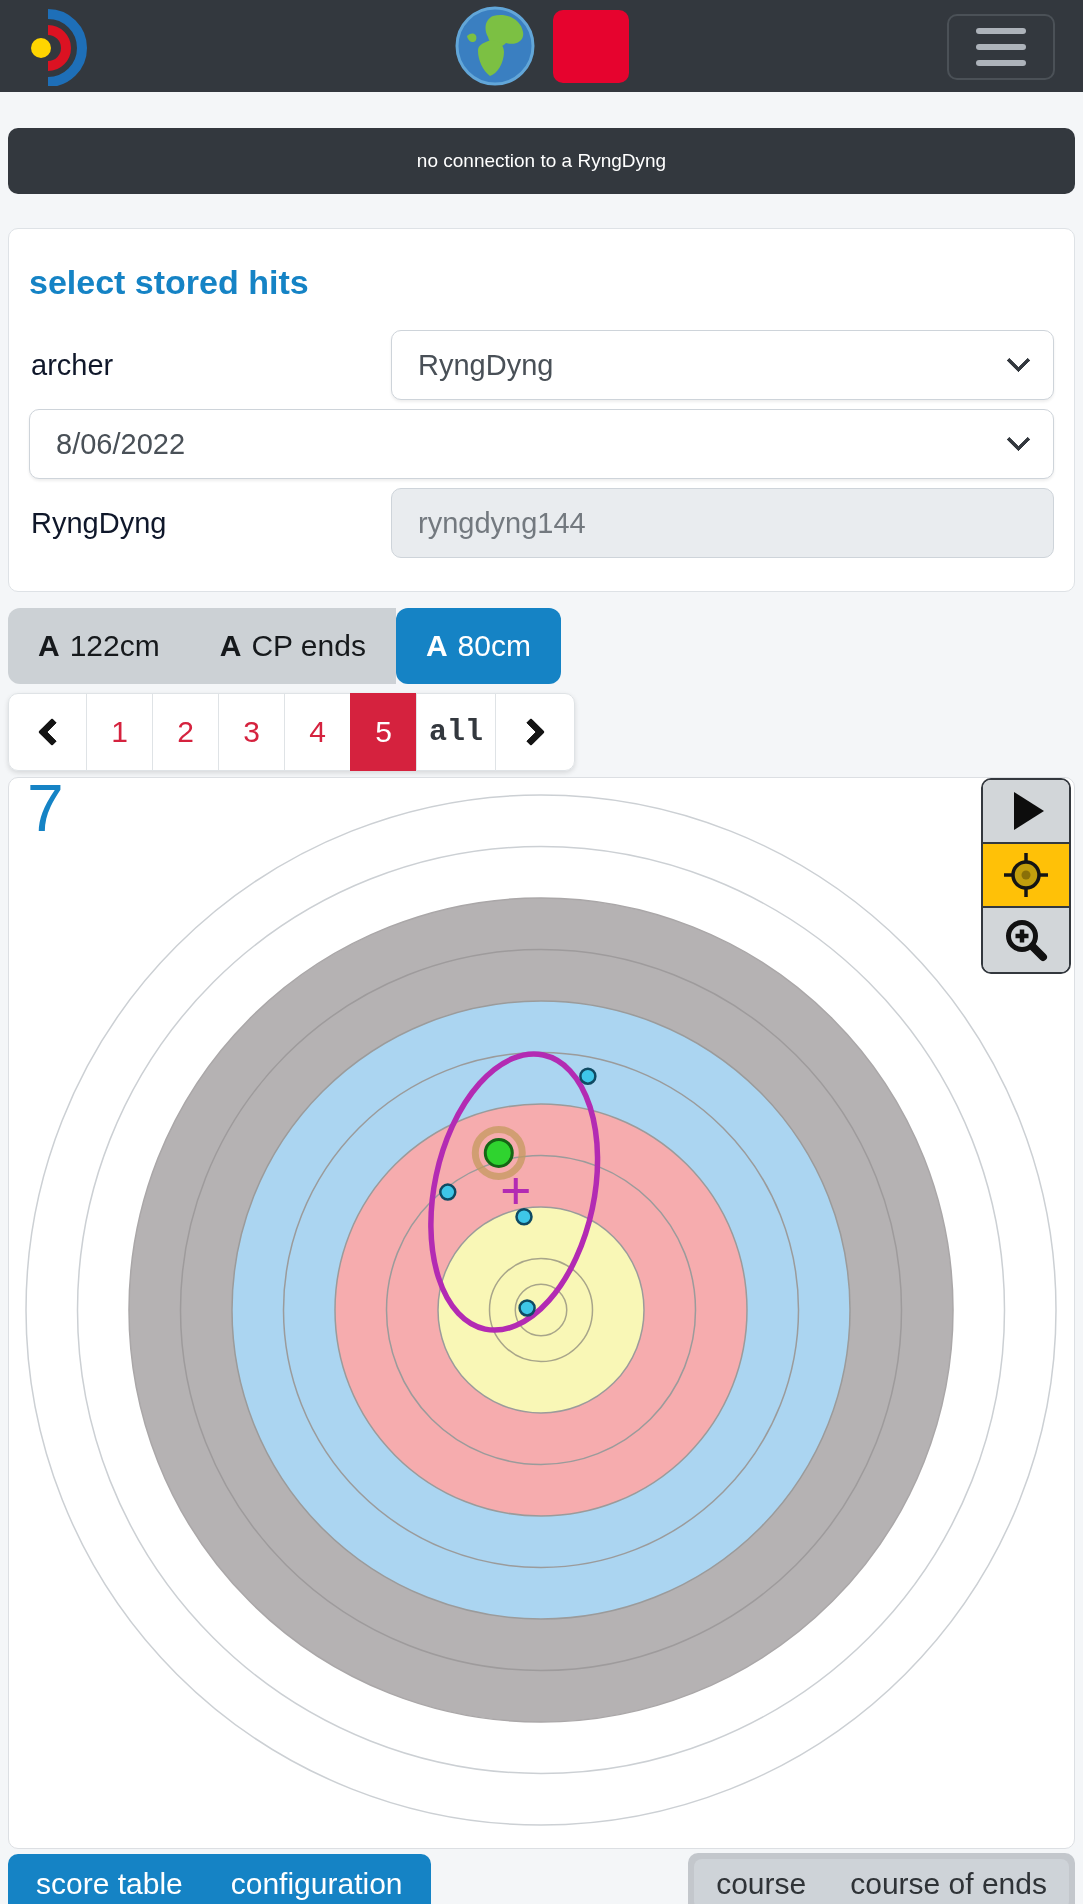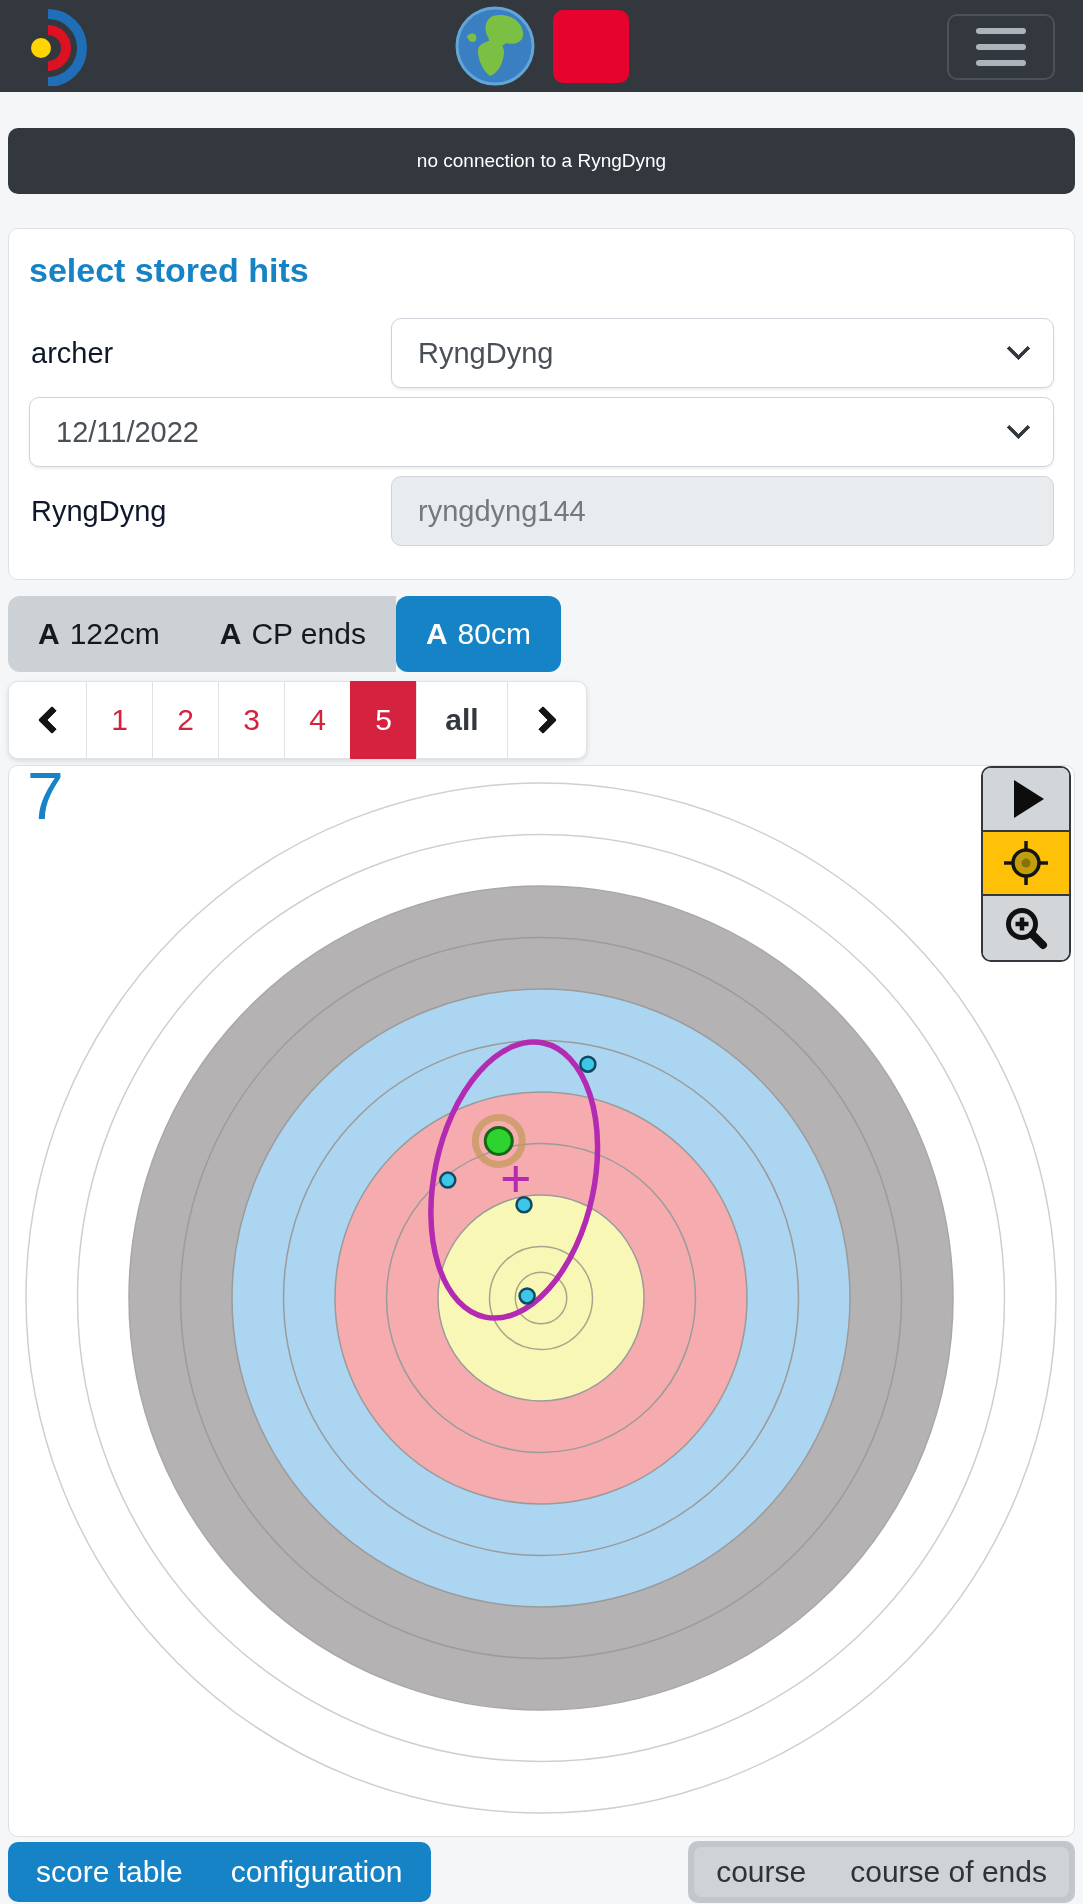--- a/index.html
+++ b/index.html
@@ -37,21 +37,21 @@
     margin: 36px 8px 0; height: 66px;
     background: #33383e; border-radius: 10px;
     color: #fff; font-size: 19px;
     display: flex; align-items: center; justify-content: center;
   }
 
   
   .card {
     margin: 34px 8px 0; background: #fff;
     border: 1px solid #dee2e6; border-radius: 10px;
-    padding: 16px 20px 24px;
+    padding: 28px 20px 24px;
   }
   .card h2 { color: #1583c5; font-size: 34px; font-weight: bold; margin: 6px 0 28px; }
   .frow { display: flex; align-items: center; margin-bottom: 9px; }
   .frow .flabel { width: 362px; font-size: 29px; color: #0f172a; padding-left: 2px; }
   .control {
     flex: 1; height: 70px; border: 1px solid #ced4da; border-radius: 10px;
     background: #fff; display: flex; align-items: center; justify-content: space-between;
     padding: 0 26px; font-size: 29px; color: #495057;
     box-shadow: 0 2px 3px rgba(0,0,0,0.07);
   }
@@ -78,21 +78,21 @@
            box-shadow: 0 2px 5px rgba(0,0,0,0.12); border-radius: 10px; }
   .pg {
     min-width: 67px; height: 78px; background: #fff;
     border: 1px solid #dfe3e6; margin-left: -1px;
     display: flex; align-items: center; justify-content: center;
     font-size: 30px; color: #d5223e; cursor: pointer;
   }
   .pg:first-child { border-radius: 10px 0 0 10px; margin-left: 0; width: 79px; }
   .pg:last-child { border-radius: 0 10px 10px 0; width: 80px; }
   .pg.selected { background: #d5223e; border-color: #d5223e; color: #fff; }
-  .pg.all { color: #33383e; font-weight: bold; width: 92px; }
+  .pg.all { color: #33383e; font-weight: bold; width: 80px; font-family: Liberation Mono, monospace; }
   .pg-chev { width: 20px; height: 20px; border-top: 7px solid #141414; border-right: 7px solid #141414; border-radius: 2px; }
   .pg-chev.left  { transform: rotate(225deg); margin-left: 8px; }
   .pg-chev.right { transform: rotate(45deg);  margin-right: 8px; }
 
   
   .panel {
     position: relative; margin: 6px 8px 0;
     height: 1072px; background: #fff;
     border: 1px solid #dcdfe3; border-radius: 10px;
     overflow: hidden;
@@ -168,21 +168,21 @@
     <div class="frow">
       <div class="flabel">archer</div>
       <div class="control">
         <span>RyngDyng</span>
         <span class="chev-down"></span>
       </div>
     </div>
 
     <div class="frow">
       <div class="control">
-        <span>12/11/2022</span>
+        <span>8/06/2022</span>
         <span class="chev-down"></span>
       </div>
     </div>
 
     <div class="frow">
       <div class="flabel">RyngDyng</div>
       <div class="control disabled">
         <span>ryngdyng144</span>
       </div>
     </div>

